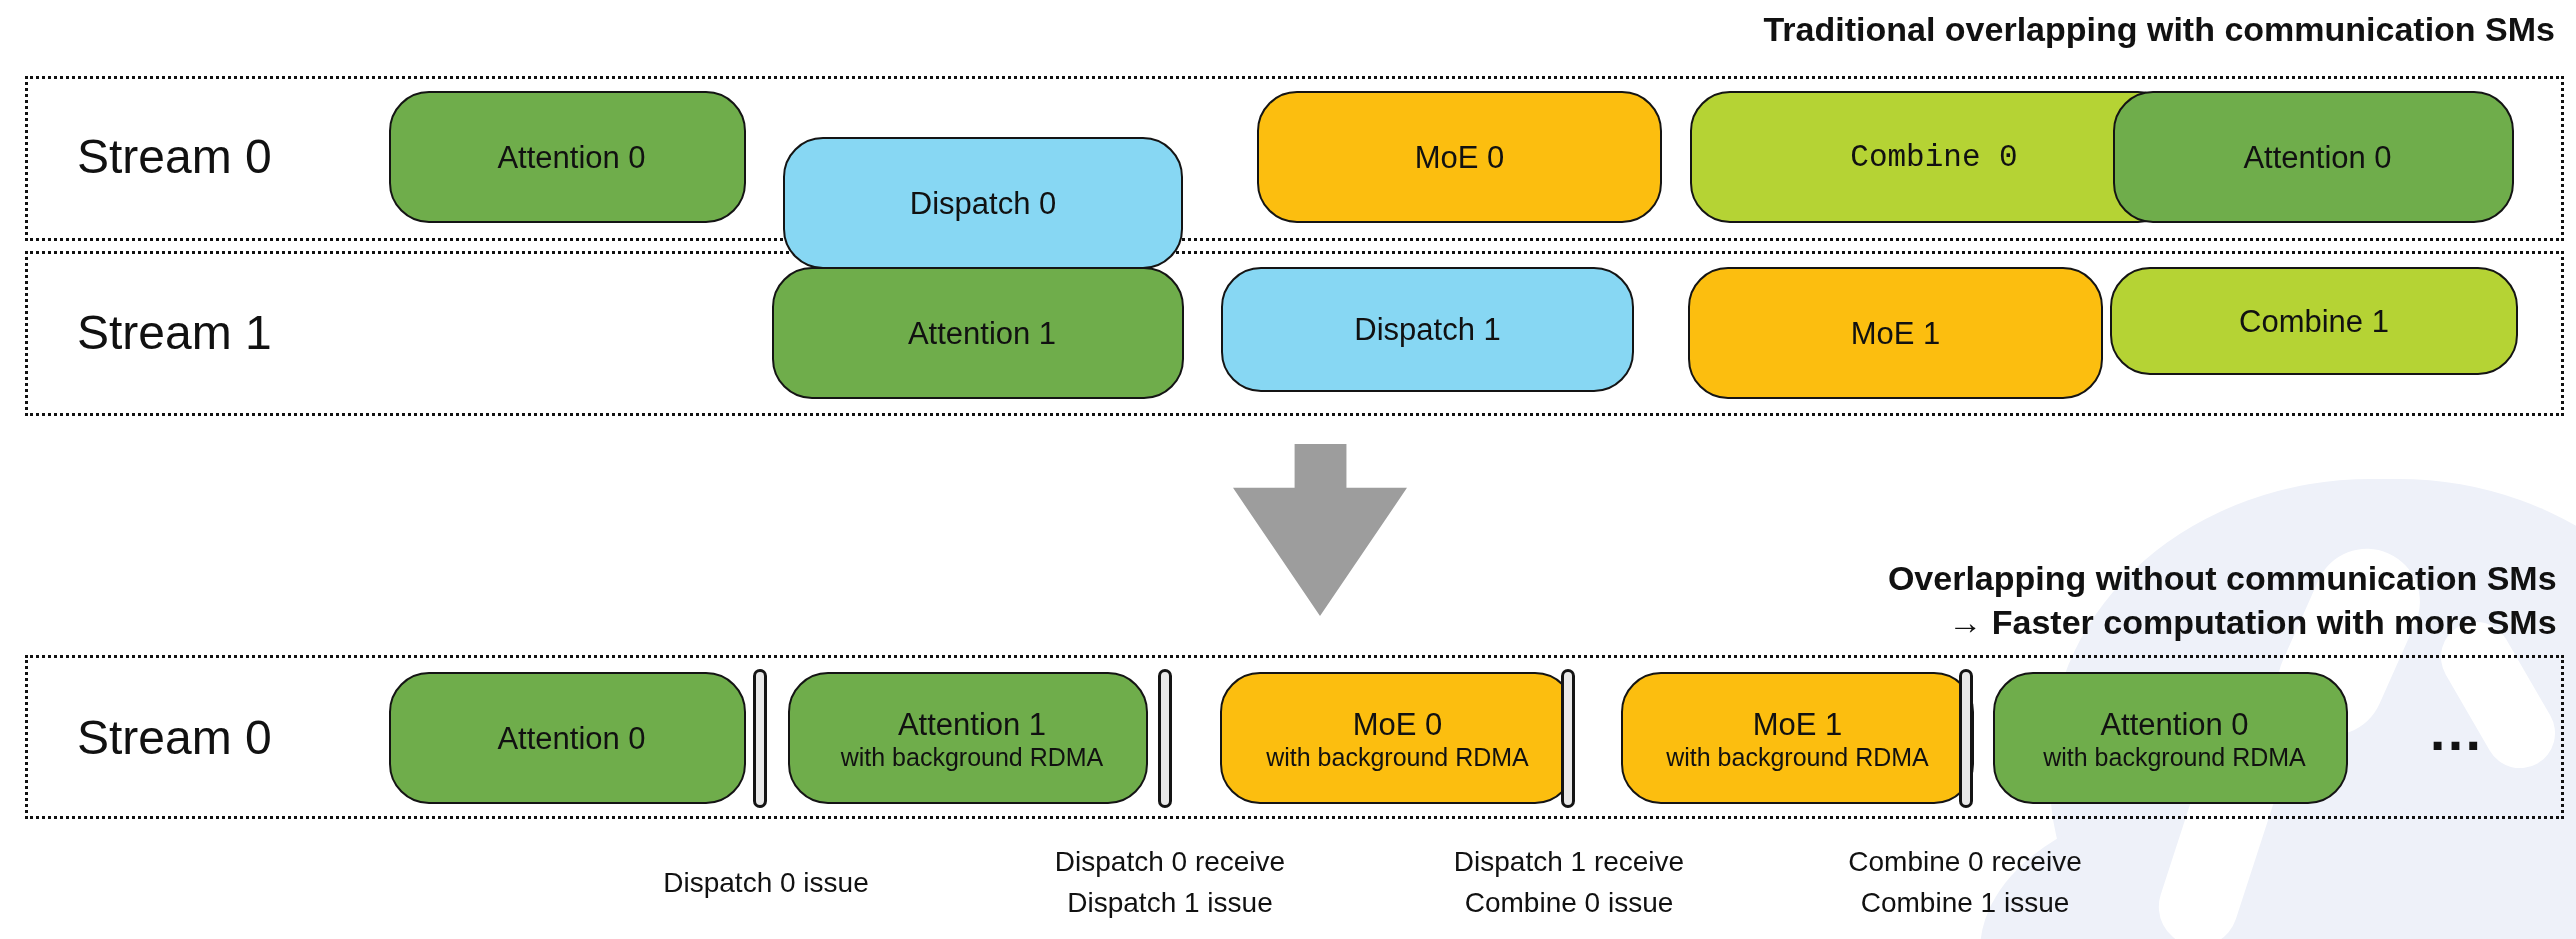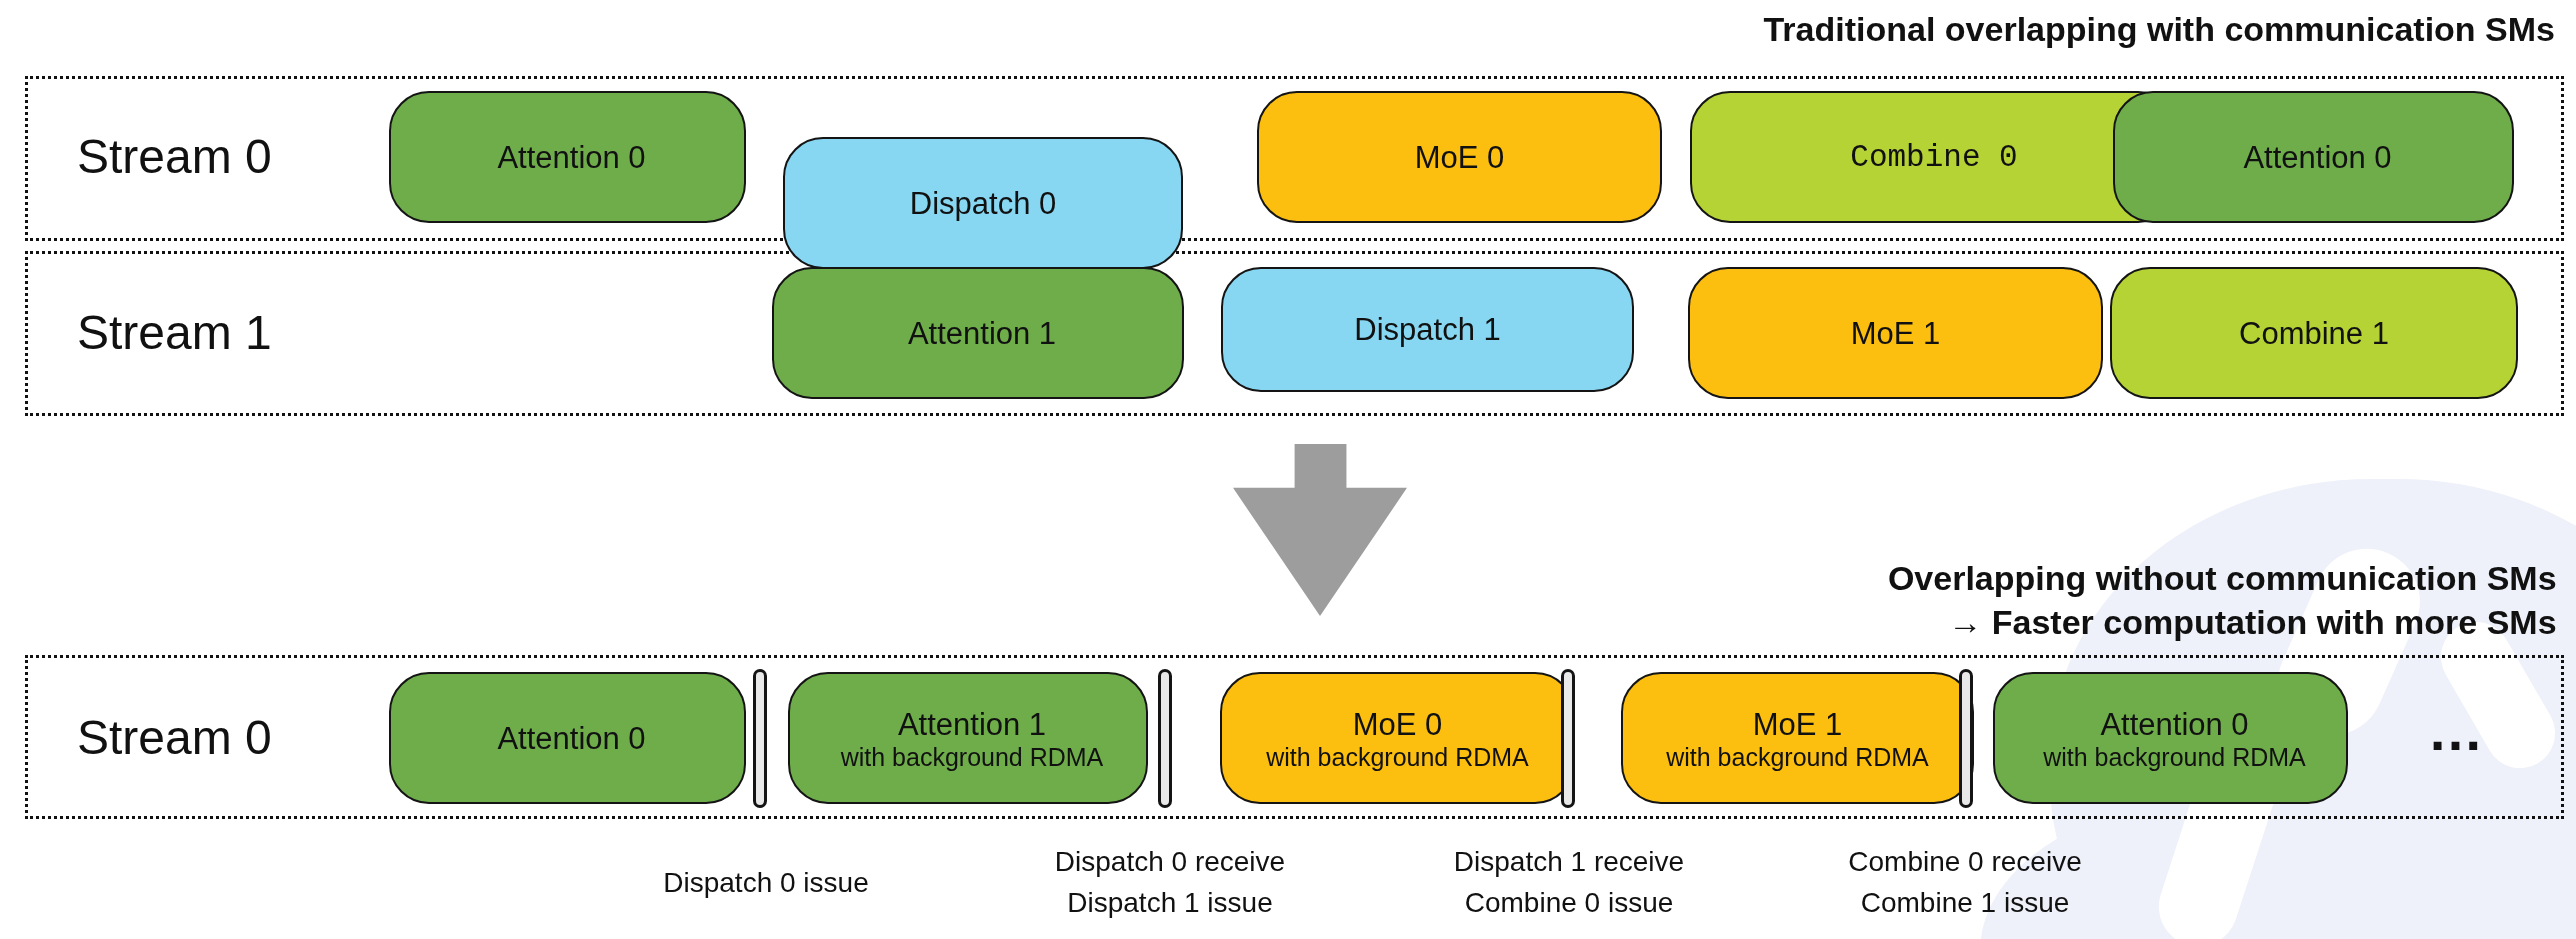--- a/index.html
+++ b/index.html
@@ -91,21 +91,21 @@
 
 <div class="abs blk c-green" style="left:772px;top:267px;width:412px;height:132px;">
   <span>Attention 1</span>
 </div>
 <div class="abs blk c-blue" style="left:1221px;top:267px;width:413px;height:125px;">
   <span>Dispatch 1</span>
 </div>
 <div class="abs blk c-orange" style="left:1661px;top:267px;width:415px;height:132px;">
   <span>MoE 1</span>
 </div>
-<div class="abs blk c-lime" style="left:2110px;top:267px;width:408px;height:132px;">
+<div class="abs blk c-lime" style="left:2110px;top:267px;width:408px;height:108px;">
   <span>Combine 1</span>
 </div>
 
 <div class="abs big-arrow" style="left:1233px;top:444px;width:174px;height:172px;"></div>
 
 <div class="abs sec-title" style="right:19.4px;top:556px;">
   <div>Overlapping without communication SMs</div>
   <div>→ Faster computation with more SMs</div>
 </div>
 

